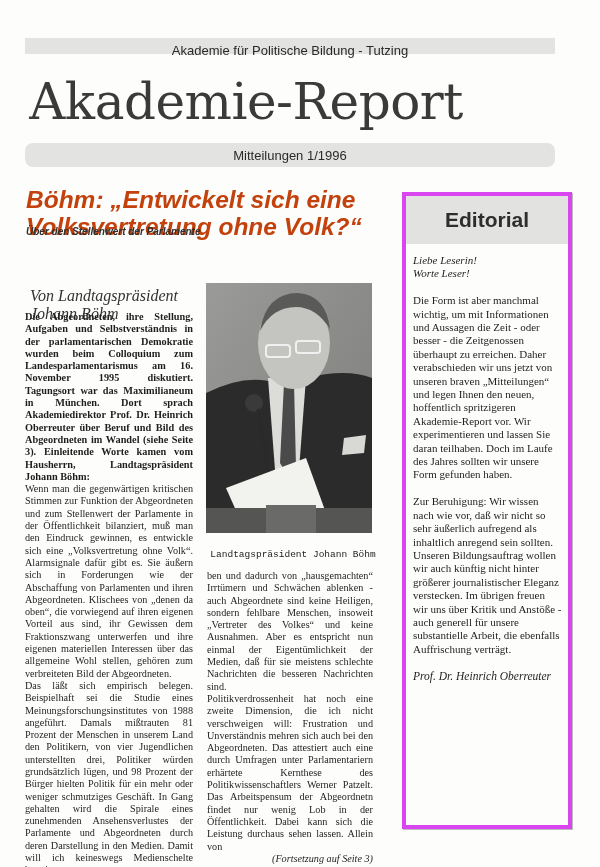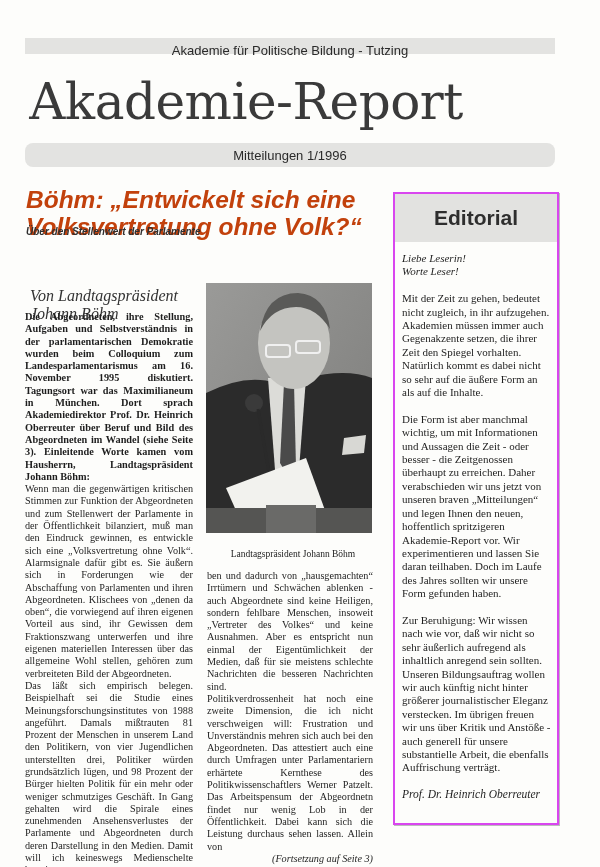--- a/index.html
+++ b/index.html
@@ -45,25 +45,25 @@
   #col1 .lead { font-weight: bold; font-size: 10.3px; }
   #col1 p, #col2 p { margin: 0; }
   #col2 { top: 570px; left: 207px; width: 166px; }
   #continued { text-align: right; font-style: italic; }
   #photo {
     position: absolute; top: 283px; left: 206px; width: 166px; height: 250px;
     background: #8a8a88; overflow: hidden;
   }
   #caption {
     position: absolute; top: 549px; left: 200px; width: 186px; text-align: center;
-    font-family: Liberation Serif, serif; font-size: 9.5px; color: #222;
+    font-family: Liberation Mono, monospace; font-size: 9.5px; color: #222;
   }
   #editorial {
-    position: absolute; top: 192px; left: 393px; width: 162px; height: 629px;
-    border: 2px solid #d946ef; background: #fdfdfb;
+    position: absolute; top: 192px; left: 402px; width: 162px; height: 629px;
+    border: 4px solid #d946ef; background: #fdfdfb;
     box-shadow: 1px 1px 0 #bcbcbc;
   }
   #editorial-head {
     height: 48px; background: #e2e2e0; text-align: center;
     font-family: "Liberation Sans", sans-serif; font-weight: bold;
     font-size: 21px; line-height: 48px; color: #2e2e2e;
   }
   #editorial-body { padding: 10px 6px 0 7px; font-size: 11px; line-height: 13.4px; }
   #editorial-body p { margin: 0 0 13.4px 0; }
   #greeting { font-style: italic; }
@@ -127,18 +127,17 @@
   <p id="continued">(Fortsetzung auf Seite 3)</p>
 </div>
 
 <div id="editorial">
   <div id="editorial-head">Editorial</div>
   <div id="editorial-body">
     <p id="greeting">
       <span>Liebe Leserin!</span><br>
       <span>Worte Leser!</span>
     </p>
-    <p>Mit der Zeit zu gehen, bedeutet nicht zugleich, in ihr aufzugehen. Akademien müssen immer auch Gegenakzente setzen, die ihrer Zeit den Spiegel vorhalten. Natürlich kommt es dabei nicht so sehr auf die äußere Form an als auf die Inhalte.</p>
     <p>Die Form ist aber manchmal wichtig, um mit Informationen und Aussagen die Zeit - oder besser - die Zeitgenossen überhaupt zu erreichen. Daher verabschieden wir uns jetzt von unseren braven „Mitteilungen“ und legen Ihnen den neuen, hoffentlich spritzigeren Akademie-Report vor. Wir experimentieren und lassen Sie daran teilhaben. Doch im Laufe des Jahres sollten wir unsere Form gefunden haben.</p>
     <p>Zur Beruhigung: Wir wissen nach wie vor, daß wir nicht so sehr äußerlich aufregend als inhaltlich anregend sein sollten. Unseren Bildungsauftrag wollen wir auch künftig nicht hinter größerer journalistischer Eleganz verstecken. Im übrigen freuen wir uns über Kritik und Anstöße - auch generell für unsere substantielle Arbeit, die ebenfalls Auffrischung verträgt.</p>
     <p id="signature">Prof. Dr. Heinrich Oberreuter</p>
   </div>
 </div>
 
 </body></html>

